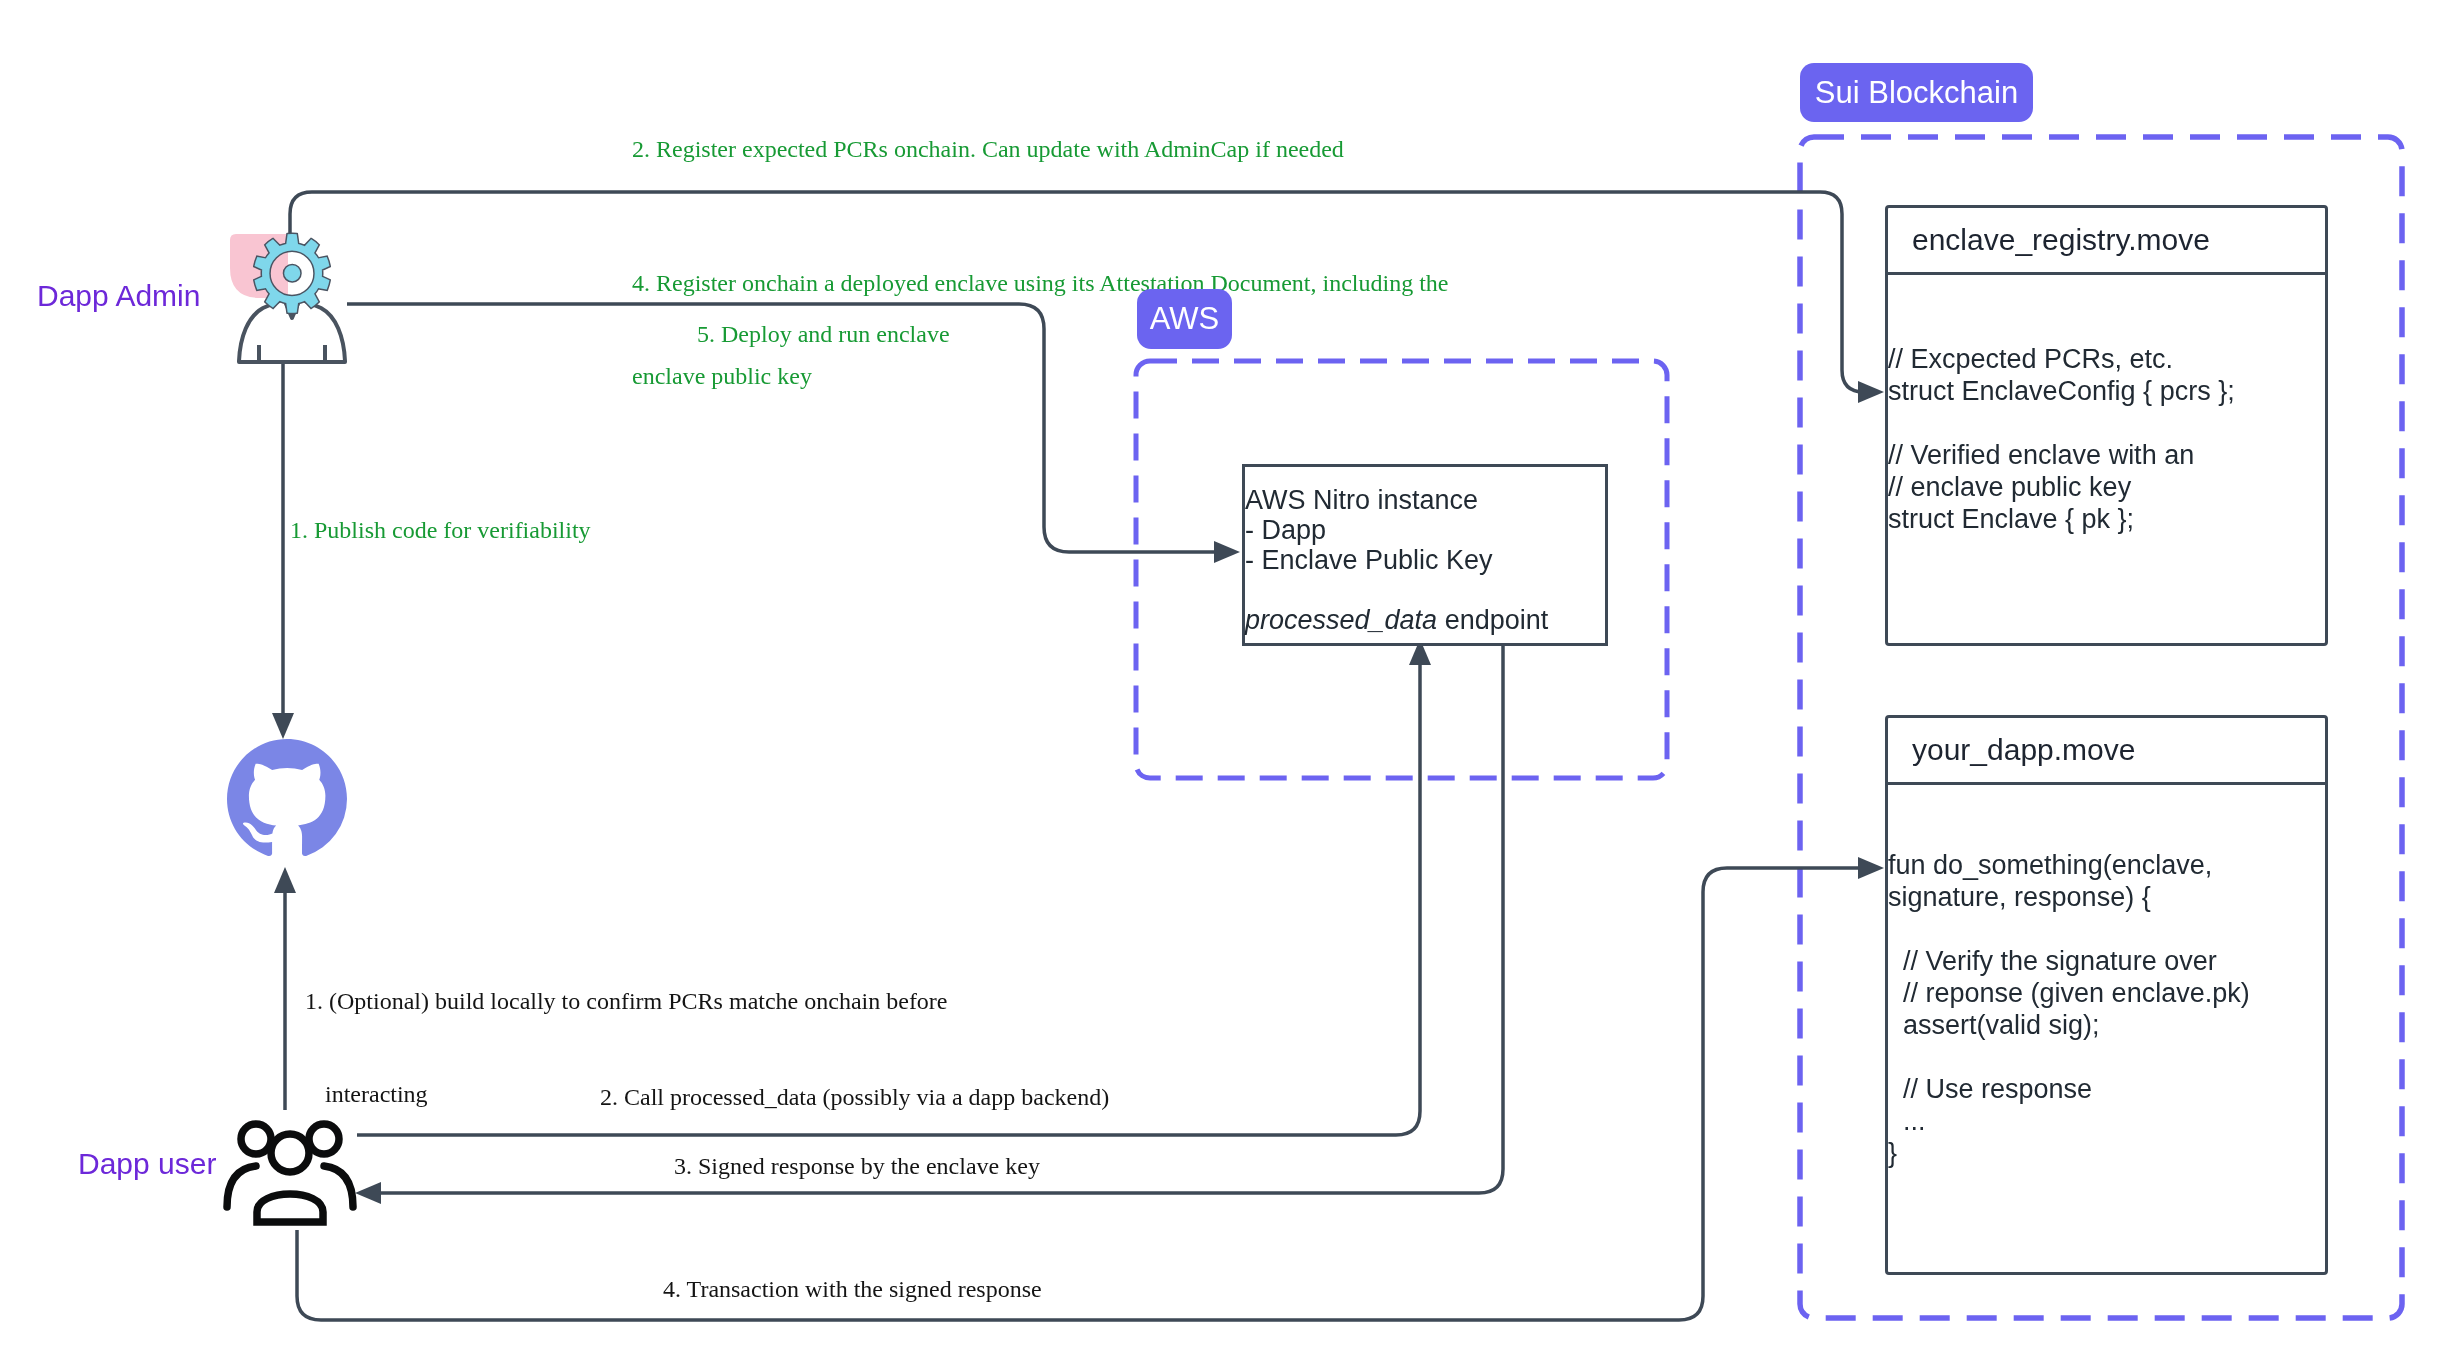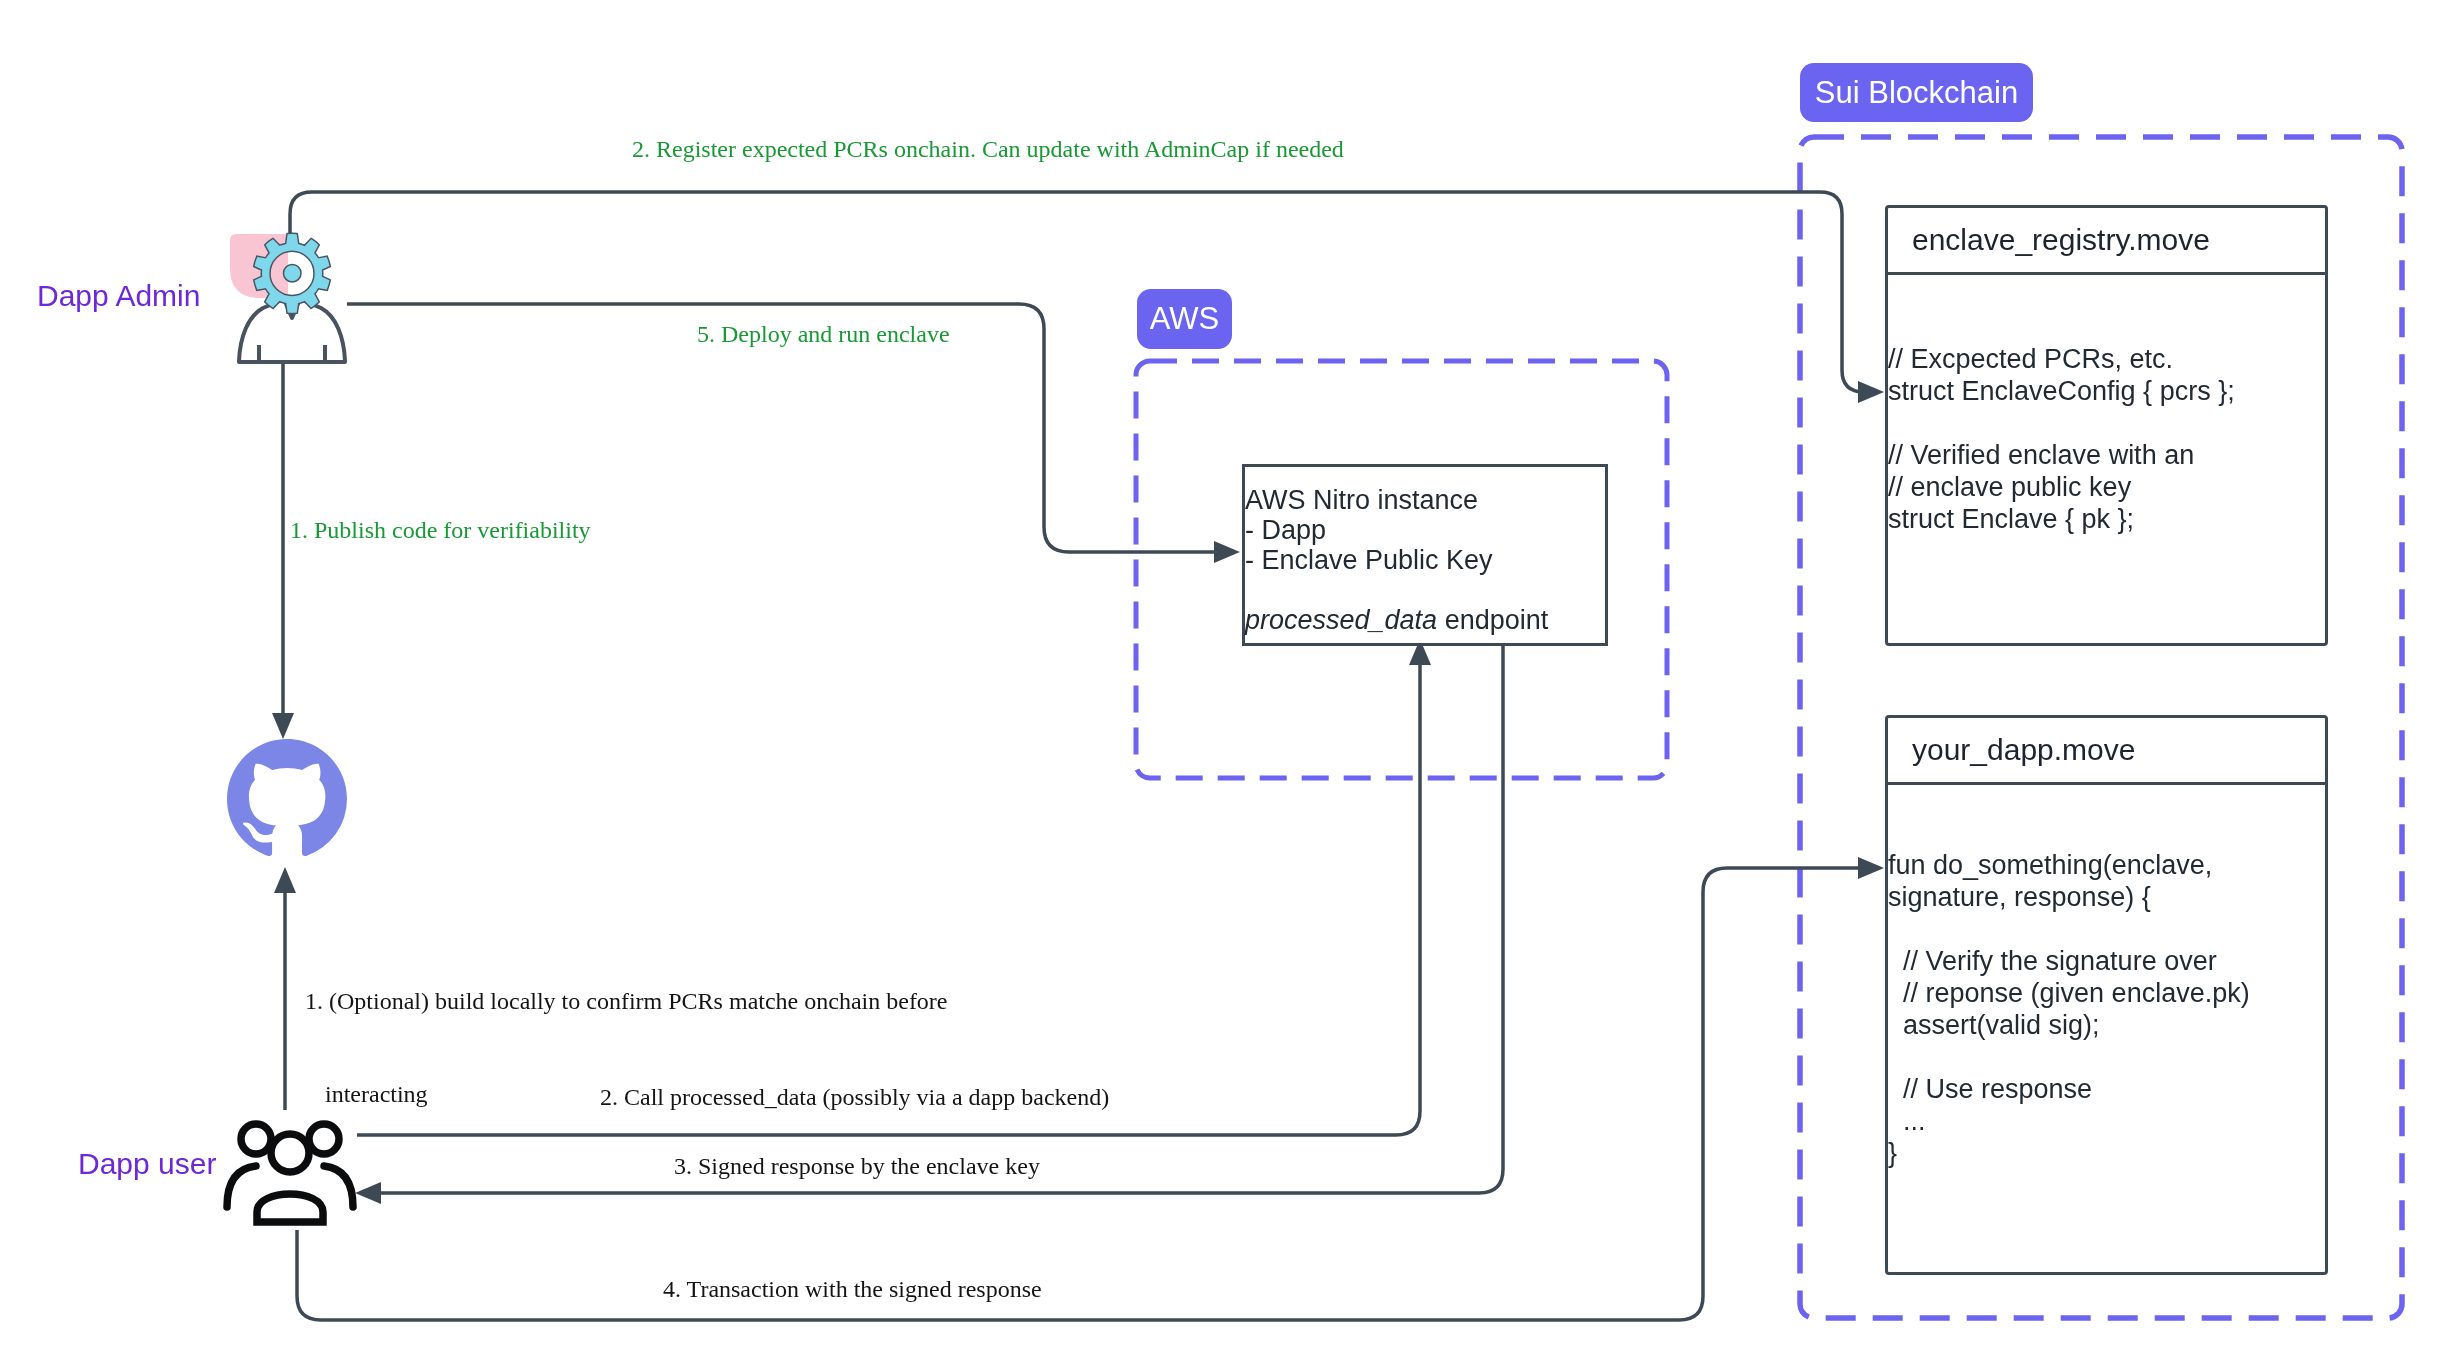--- a/index.html
+++ b/index.html
@@ -131,20 +131,24 @@
       <div class="code-line">  // reponse (given enclave.pk)</div>
       <div class="code-line">  assert(valid sig);</div>
       <div class="code-line"></div>
       <div class="code-line">  // Use response</div>
       <div class="code-line">  ...</div>
       <div class="code-line">}</div>
     </div>
   </div>
 
   <div class="ann green" style="left:632px;top:134px;">2. Register expected PCRs onchain. Can update with AdminCap if needed</div>
+  <div class="ann green" style="left:632px;top:206px;">
+    <div>4. Register onchain a deployed enclave using its Attestation Document, including the</div>
+    <div>enclave public key</div>
+  </div>
   <div class="ann green" style="left:697px;top:319px;">5. Deploy and run enclave</div>
   <div class="ann green" style="left:290px;top:515px;">1. Publish code for verifiability</div>
 
   <div class="ann" style="left:305px;top:924px;">
     <div>1. (Optional) build locally to confirm PCRs matche onchain before</div>
     <div class="indent2">interacting</div>
   </div>
   <div class="ann" style="left:600px;top:1082px;">2. Call processed_data (possibly via a dapp backend)</div>
   <div class="ann" style="left:674px;top:1151px;">3. Signed response by the enclave key</div>
   <div class="ann" style="left:663px;top:1274px;">4. Transaction with the signed response</div>

